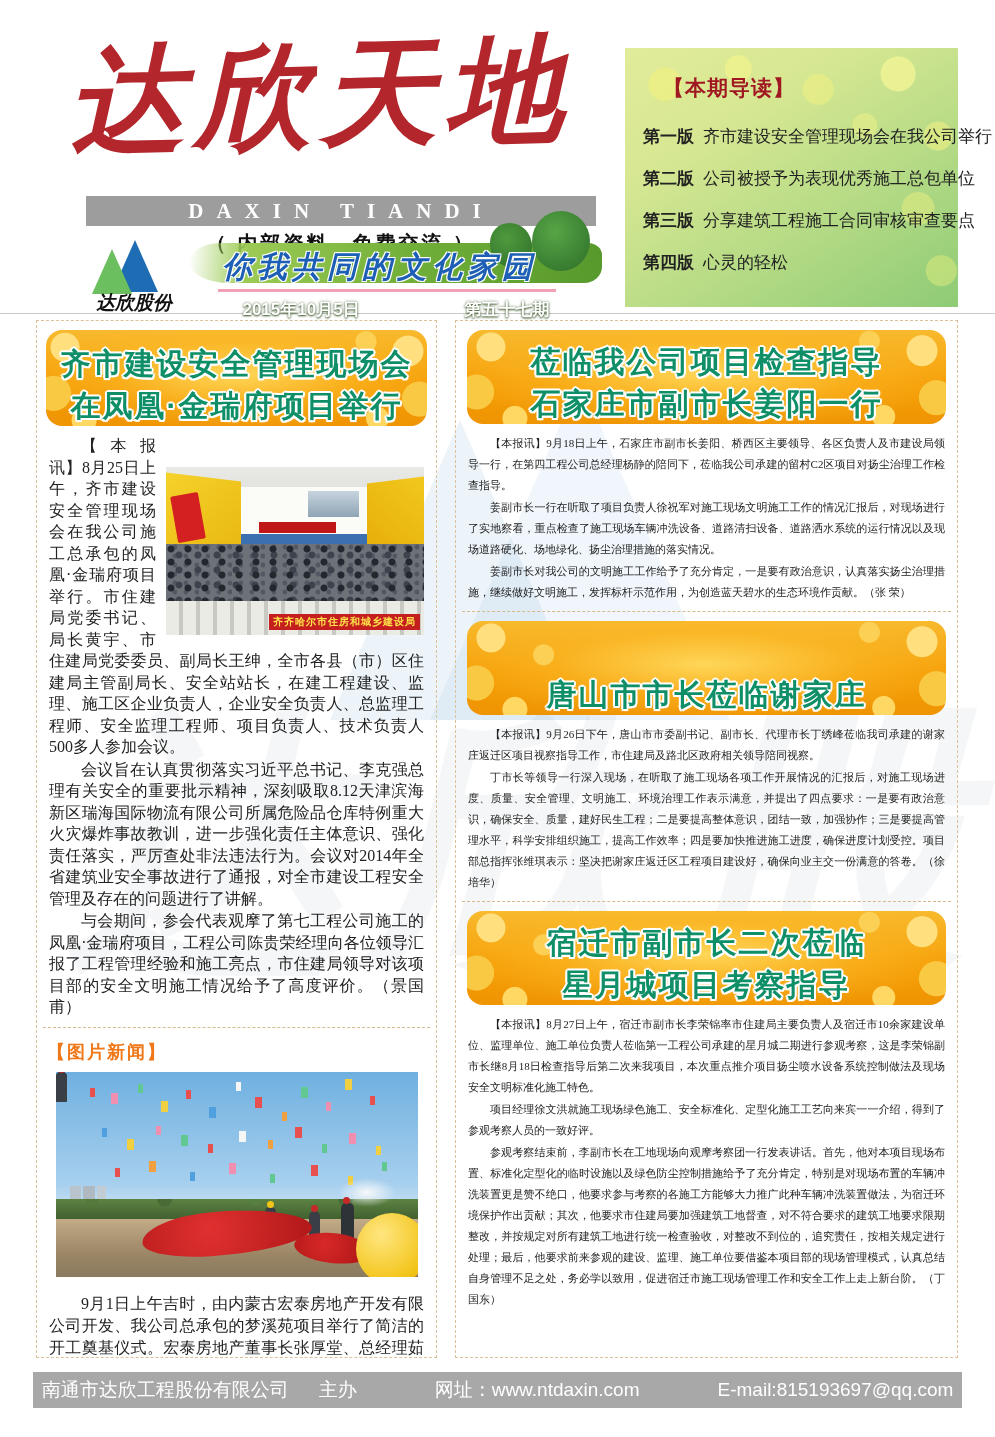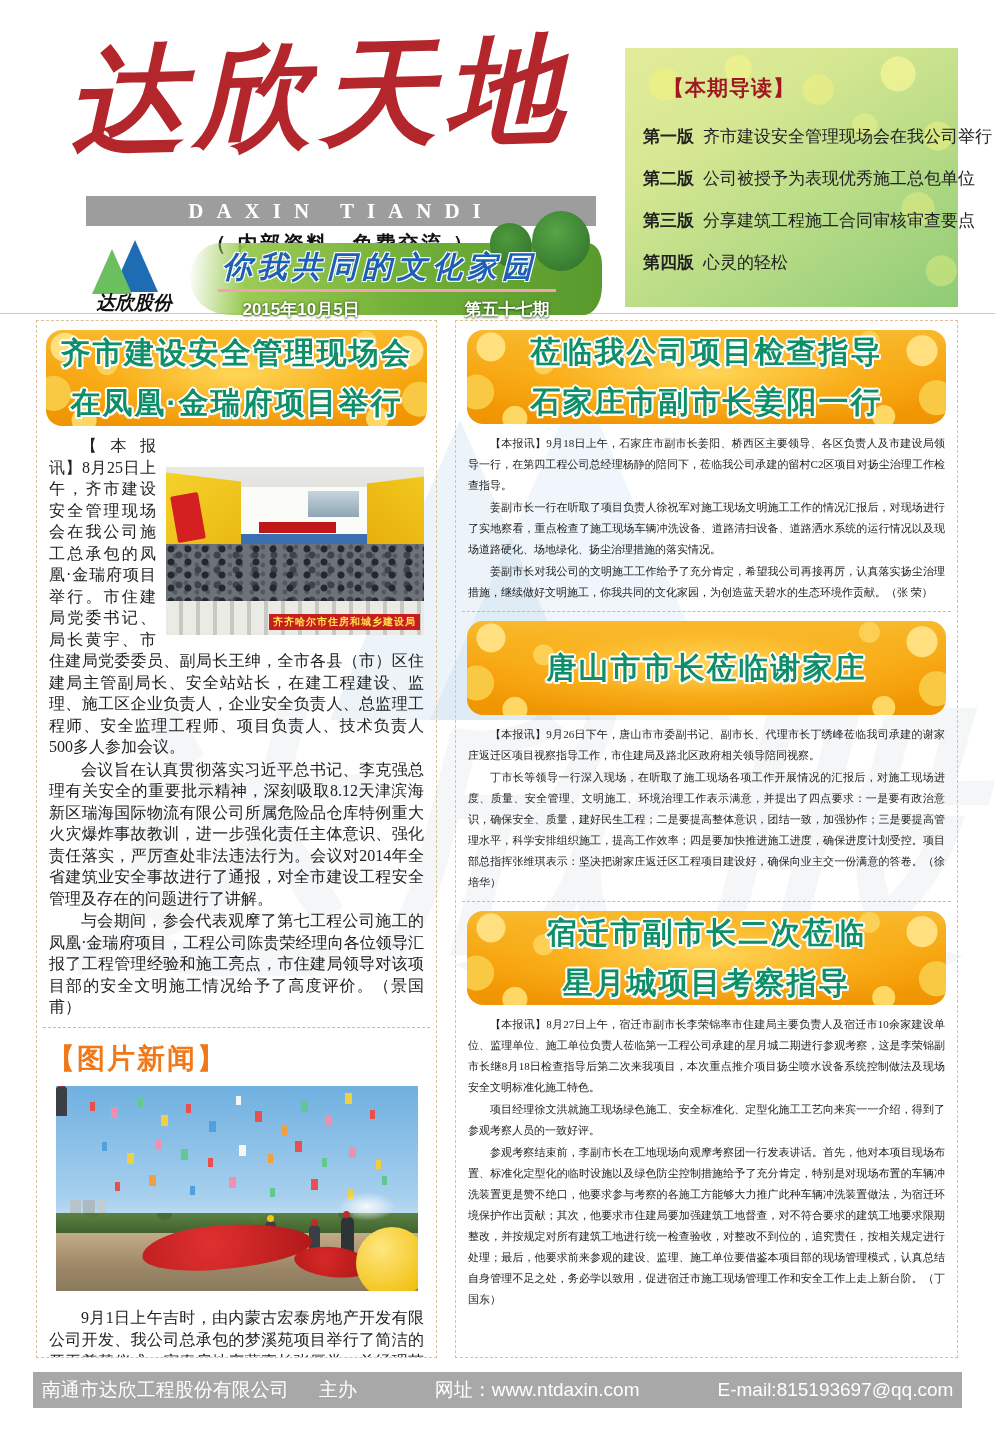--- a/index.html
+++ b/index.html
@@ -32,21 +32,21 @@
     font-family:"Liberation Sans", sans-serif; }
   .logo { position:absolute; left:92px; top:236px; width:84px; height:58px; }
   .logo-tri-blue { position:absolute; left:20px; bottom:2px; width:0; height:0;
     border-left:23px solid transparent; border-right:23px solid transparent;
     border-bottom:52px solid #1e6cb3; }
   .logo-tri-green { position:absolute; left:0; bottom:0; width:0; height:0;
     border-left:20px solid transparent; border-right:20px solid transparent;
     border-bottom:45px solid #6cbf5f; }
   .logo-caption { position:absolute; left:64px; top:290px; width:140px; text-align:center;
     font-size:19px; font-weight:bold; font-style:italic; color:#111; }
-  .slogan-banner { position:absolute; left:190px; top:243px; width:412px; height:72px;
+  .slogan-banner { position:absolute; left:190px; top:243px; width:412px; height:40px;
     background:linear-gradient(95deg, rgba(164,208,96,0) 0%, #9ccb55 14%, #6fae37 55%, #58992d 100%);
     border-radius:30px 14px 18px 40px / 50% 30% 40% 50%;text-align:center; }
   .tree1 { position:absolute; right:70px; top:-20px; width:42px; height:44px;
     background:radial-gradient(circle at 40% 35%, #4f9a3d, #2f6e2a); border-radius:46% 54% 48% 52%; }
   .tree2 { position:absolute; right:12px; top:-32px; width:58px; height:60px;
     background:radial-gradient(circle at 40% 35%, #57a546, #2c6d28); border-radius:50%; }
   .slogan-text { position:absolute; left:32px; top:4px; font-size:30px; font-weight:bold; font-style:italic;
     color:#1d5fb4; letter-spacing:5px; white-space:nowrap;
     text-shadow:1px 1px 0 #fff, -1px -1px 0 #fff, 1px -1px 0 #fff, -1px 1px 0 #fff; }
   .slogan-underline { position:absolute; left:28px; top:46px; width:338px; height:3px; background:#f4a0b4; }
@@ -73,21 +73,21 @@
   .guide-edition { font-weight:bold; margin-right:9px; }
 
   .header-sep { position:absolute; left:0; top:313px; width:995px; border-top:1px solid #c9c9c9; z-index:1; }
 
   
   .col { position:absolute; top:320px; border:1px dashed #dcc09a; background:transparent; z-index:1; overflow:hidden; }
   .col-left  { left:36px;  width:401px; height:1038px; }
   .col-right { left:455px; width:503px; height:1038px; }
 
   .art-banner { margin:9px auto 7px; border-radius:16px; display:flex; flex-direction:column;
-    justify-content:center; gap:10px; position:relative;
+    justify-content:flex-end; gap:2px; position:relative;
     background:
       radial-gradient(circle at 5% 18%,  #ffdf7e 14px, transparent 15px),
       radial-gradient(circle at 2% 66%,  #f9c944 17px, transparent 18px),
       radial-gradient(circle at 10% 94%, #ffd763 12px, transparent 13px),
       radial-gradient(circle at 16% 36%, #fccf55 10px, transparent 11px),
       radial-gradient(circle at 95% 22%, #ffdf7e 15px, transparent 16px),
       radial-gradient(circle at 98% 72%, #f9c944 17px, transparent 18px),
       radial-gradient(circle at 87% 92%, #ffd763 11px, transparent 12px),
       radial-gradient(circle at 84% 12%, #fccf55 10px, transparent 11px),
       radial-gradient(ellipse at 50% 46%, rgba(255,217,92,.95) 0%, rgba(252,186,40,.55) 45%, rgba(246,156,8,0) 78%),
@@ -131,21 +131,21 @@
   .p1-chairs { position:absolute; left:0; bottom:0; right:0; height:20%;
     background:repeating-linear-gradient(90deg, #eceme7 0 13px, #ececе7 0 13px, #c9c9c4 13px 17px);
     background:repeating-linear-gradient(90deg, #ececе7 0, #ececa0 0);
     background:repeating-linear-gradient(90deg, #ebebe6 0 13px, #c9c9c4 13px 17px); }
   .p1-caption { position:absolute; right:4px; bottom:5px; background:#c41e1e; color:#ffe24a;
     font-size:10px; line-height:14px; padding:1px 4px; font-family:"Liberation Sans", sans-serif;
     font-weight:bold; letter-spacing:1px; }
   .clearfix::after { content:""; display:block; clear:both; }
 
   
-  .photo-news-header { margin:12px 0 8px 10px; color:#f07818; font-weight:bold; font-size:28px;
+  .photo-news-header { margin:12px 0 8px 10px; color:#f07818; font-weight:bold; font-size:18px;
     font-family:"Liberation Sans", sans-serif; letter-spacing:2px; }
   .photo2 { width:362px; height:205px; margin:0 auto 10px; position:relative; overflow:hidden;
     background:linear-gradient(#6fb0e0 0%, #a8d0ee 55%, #cfe6f6 70%); }
   .p2-confetti { position:absolute; left:34px; top:16px; width:5px; height:9px; background:#e85050;
     box-shadow:
       22px 6px 0 1px #f08fb0, 48px -4px 0 #60c890, 72px 14px 0 1px #f0d040,
       96px 2px 0 #e85050, 120px 20px 0 1px #50a0e0, 146px -6px 0 #f6f6f6,
       166px 10px 0 1px #e85050, 192px 24px 0 #f0a040, 212px 0 0 1px #60c890,
       236px 14px 0 #f08fb0, 256px -8px 0 1px #f0d040, 280px 8px 0 #e85050,
       12px 40px 0 #50a0e0, 38px 52px 0 1px #f0d040, 66px 38px 0 #f08fb0,
@@ -305,21 +305,21 @@
 <div class="col col-right">
 
   <div>
     <div class="art-banner banner-right">
       <div class="bline">莅临我公司项目检查指导</div>
       <div class="bline">石家庄市副市长姜阳一行</div>
     </div>
     <div class="body-text">
       <p>【本报讯】9月18日上午，石家庄市副市长姜阳、桥西区主要领导、各区负责人及市建设局领导一行，在第四工程公司总经理杨静的陪同下，莅临我公司承建的留村C2区项目对扬尘治理工作检查指导。</p>
       <p>姜副市长一行在听取了项目负责人徐祝军对施工现场文明施工工作的情况汇报后，对现场进行了实地察看，重点检查了施工现场车辆冲洗设备、道路清扫设备、道路洒水系统的运行情况以及现场道路硬化、场地绿化、扬尘治理措施的落实情况。</p>
-      <p>姜副市长对我公司的文明施工工作给予了充分肯定，希望我公司再接再厉，认真落实扬尘治理措施，继续做好文明施工，你我共同的文化家园，为创造蓝天碧水的生态环境作贡献。（张 荣）</p>
+      <p>姜副市长对我公司的文明施工工作给予了充分肯定，一是要有政治意识，认真落实扬尘治理措施，继续做好文明施工，发挥标杆示范作用，为创造蓝天碧水的生态环境作贡献。（张 荣）</p>
     </div>
     <div class="divider-dashed"></div>
   </div>
 
   <div>
     <div class="art-banner banner-right">
       <div class="bline">唐山市市长莅临谢家庄</div>
     </div>
     <div class="body-text">
       <p>【本报讯】9月26日下午，唐山市市委副书记、副市长、代理市长丁绣峰莅临我司承建的谢家庄返迁区项目视察指导工作，市住建局及路北区政府相关领导陪同视察。</p>

